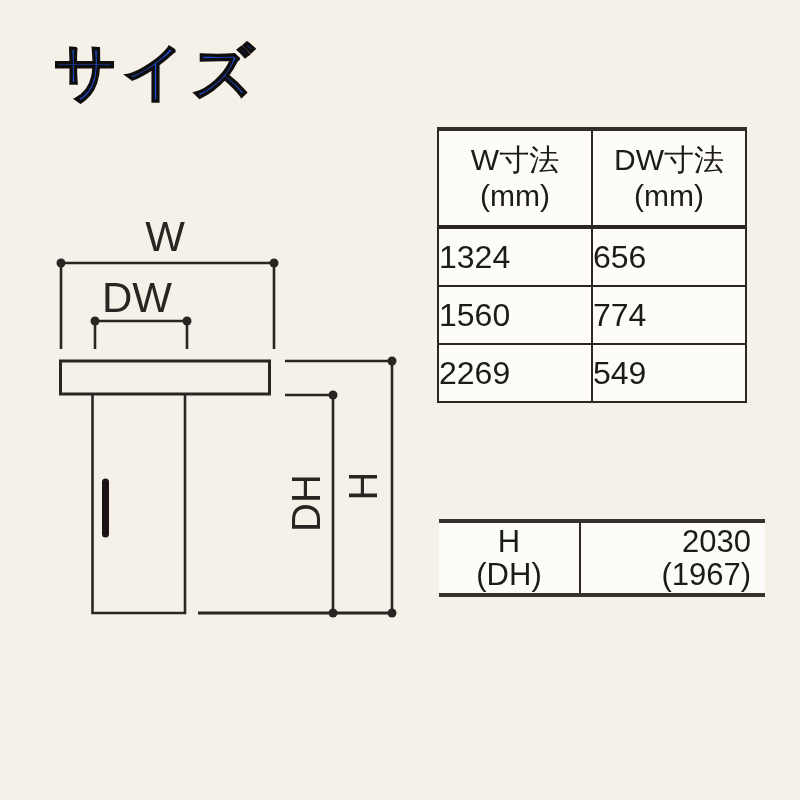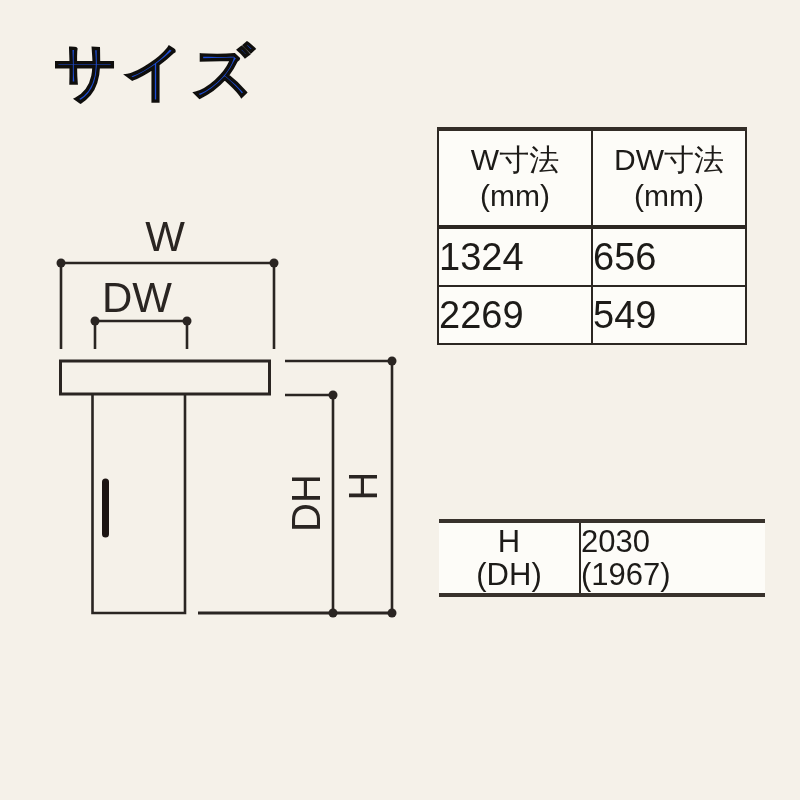--- a/index.html
+++ b/index.html
@@ -54,21 +54,21 @@
   .size-table th {
     width: 152px;
     height: 94px;
     font-size: 30px;
     line-height: 36px;
     border-top: 4px solid #332D27;
     border-bottom: 4px solid #2C2722;
   }
   .size-table td {
     height: 56px;
-    font-size: 38px;
+    font-size: 32px;
   }
   .size-table th span { display: block; }
   
   .height-table {
     position: absolute;
     left: 439px;
     top: 519px;
     width: 326px;
     height: 78px;
     box-sizing: border-box;
@@ -85,21 +85,21 @@
     line-height: 33px;
   }
   .height-table .label-cell {
     width: 142px;
     box-sizing: border-box;
     border-right: 2.5px solid #2C2722;
     text-align: center;
   }
   .height-table .value-cell {
     flex: 1;
-    text-align: left;
+    text-align: right;
     padding-right: 14px;
   }
 </style>
 </head>
 <body>
 
 <div class="page-title">サイズ</div>
 
 <svg class="diagram-svg" viewBox="40 213 370 412" stroke-linecap="butt" fill="none">
   <g stroke="#2A2522" stroke-width="2.6">
@@ -155,20 +155,24 @@
         <span>(mm)</span>
       </th>
     </tr>
   </thead>
   <tbody>
     <tr>
       <td>1324</td>
       <td>656</td>
     </tr>
     <tr>
+      <td>1560</td>
+      <td>774</td>
+    </tr>
+    <tr>
       <td>2269</td>
       <td>549</td>
     </tr>
   </tbody>
 </table>
 
 <div class="height-table">
   <div class="cell label-cell">
     <span>H</span>
     <span>(DH)</span>

